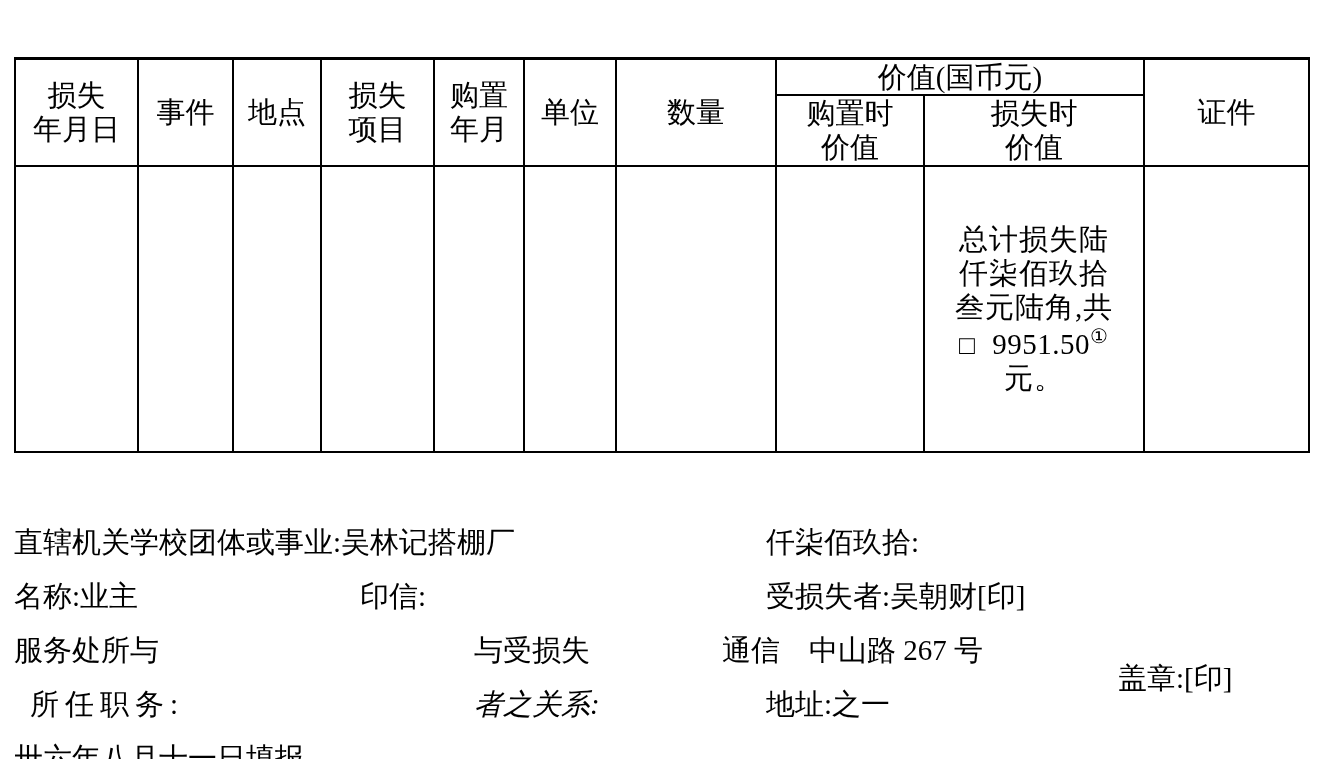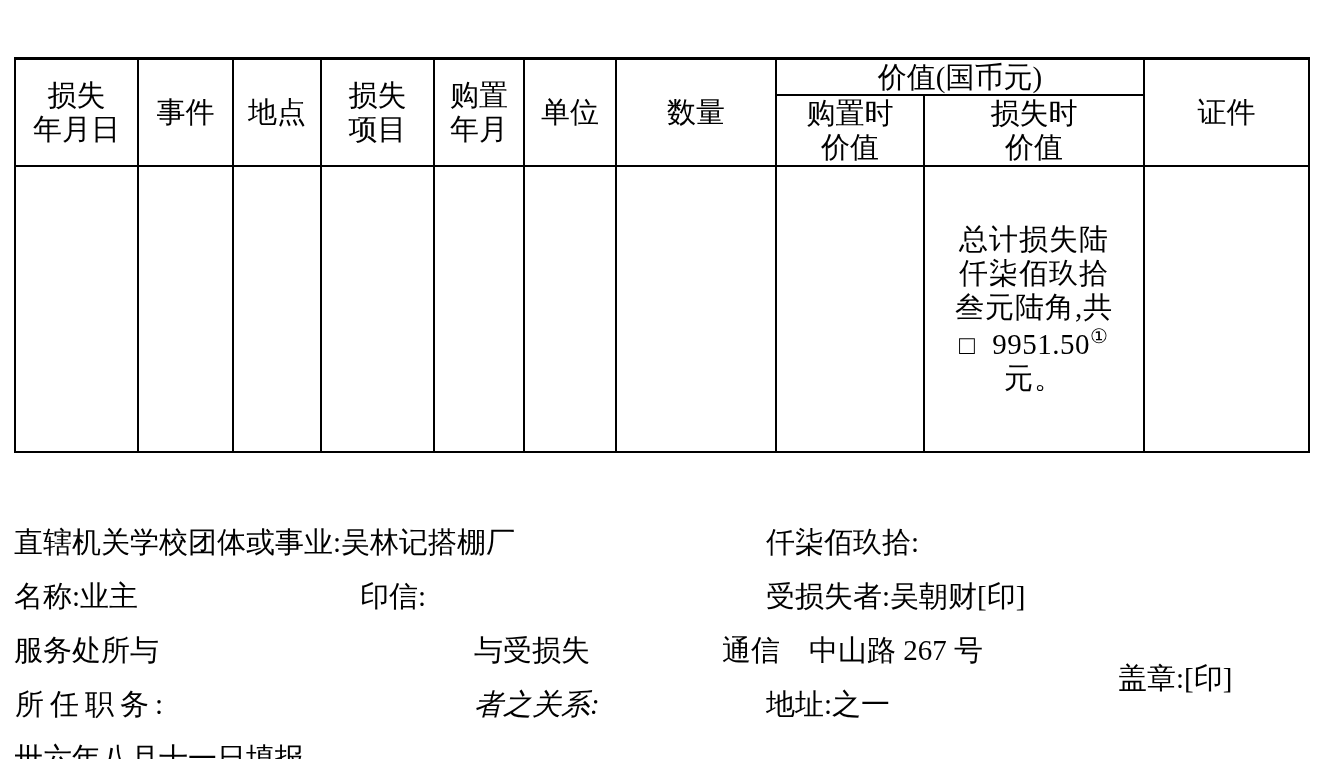--- a/index.html
+++ b/index.html
@@ -74,21 +74,21 @@
   }
   .frow {
     position: absolute;
     white-space: nowrap;
   }
   .f-l1 { left: 0;   top: 8px; }
   .f-l2 { left: 0;   top: 62px; text-align: center; }
   .f-l2b{ left: 326px; top: 62px; margin-left: 20px; }
   .f-l3 { left: 0;   top: 116px; text-align: right; }
   .f-l3b{ left: 460px; top: 116px; text-align: center; }
-  .f-l4 { left: 1px;   top: 170px; letter-spacing: 6px; }
+  .f-l4 { left: 16px;   top: 170px; letter-spacing: 6px; }
   .f-l4b{ left: 460px; top: 170px; font-style: italic; }
   .f-l5 { left: 0;   top: 224px; }
 
   .f-r1 { left: 752px; top: 8px; }
   .f-r2 { left: 752px; top: 62px; }
   .f-r3 { left: 708px; top: 116px; }
   .f-r4 { left: 752px; top: 170px; }
   .f-seal { left: 1104px; top: 144px; }
 </style>
 </head>

